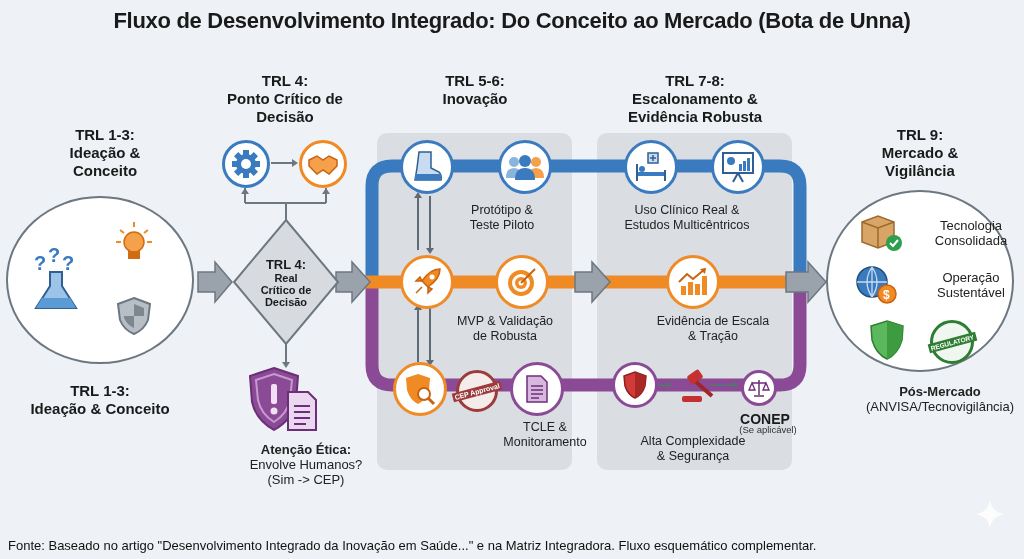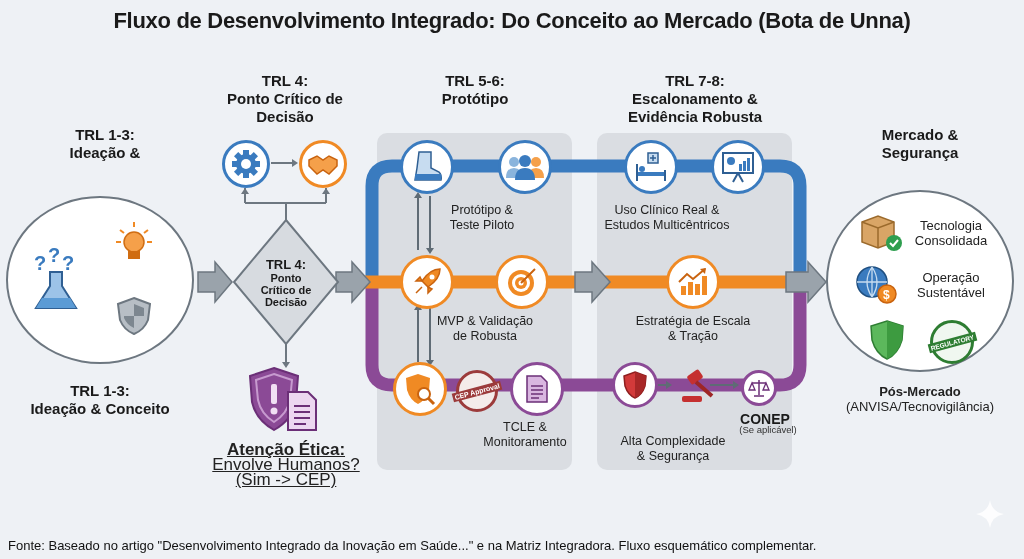--- a/index.html
+++ b/index.html
@@ -1,20 +1,20 @@
 <!DOCTYPE html>
 <html><head>
 <meta charset="utf-8">
 <style>
   html,body{margin:0;padding:0;}
   body{width:1024px;height:559px;background:#eef1f5;font-family:"Liberation Sans",sans-serif;position:relative;overflow:hidden;color:#1a1a1a;}
   .abs{position:absolute;}
   .title{left:0;top:8px;width:1024px;text-align:center;font-weight:bold;font-size:22px;letter-spacing:-0.3px;}
   .hdr{text-align:center;font-weight:bold;font-size:15px;line-height:18px;}
-  .lbl{text-align:center;font-size:12.5px;line-height:15px;color:#222;}
+  .lbl{text-align:center;font-size:12.5px;line-height:15px;color:#222;margin-left:20px;}
   .panel{background:#dadde2;border-radius:10px;}
   .circ{border-radius:50%;background:#fff;box-sizing:border-box;display:flex;align-items:center;justify-content:center;}
   .footer{left:8px;top:538px;font-size:13px;color:#111;}
   svg{overflow:visible;}
 </style>
 </head>
 <body>
 
 <div class="abs title">Fluxo de Desenvolvimento Integrado: Do Conceito ao Mercado (Bota de Unna)</div>
 
@@ -54,20 +54,21 @@
   <path d="M638 385 L668 385 M710 385 L735 385" stroke="#5f6b75" stroke-width="2"></path>
   <path d="M672 385 l-6 -4 l0 8 z M739 385 l-6 -4 l0 8 z" fill="#5f6b75"></path>
 
   <path d="M907 340 L925 340" stroke="#5f6b75" stroke-width="2"></path>
   <path d="M929 340 l-6 -4 l0 8 z" fill="#5f6b75"></path>
 </svg>
 
 <div class="abs hdr" style="left:35px;top:126px;width:140px;">
   <div>TRL 1-3:</div>
   <div>Ideação &amp;</div>
+  <div>Conceito</div>
 </div>
 <div class="abs circ" style="left:6px;top:196px;width:188px;height:168px;border:2px solid #6d7780;"></div>
 <svg class="abs" style="left:32px;top:248px;" width="50" height="64">
   <text x="2" y="22" font-size="20" font-weight="bold" fill="#3a7bbf" font-family="Liberation Sans, sans-serif">?</text>
   <text x="16" y="14" font-size="20" font-weight="bold" fill="#3a7bbf" font-family="Liberation Sans, sans-serif">?</text>
   <text x="30" y="22" font-size="20" font-weight="bold" fill="#3a7bbf" font-family="Liberation Sans, sans-serif">?</text>
   <path d="M18 24 L30 24 L30 38 L44 60 L4 60 L18 38 Z" fill="#9cc3e8" stroke="#2f5f93" stroke-width="2"></path>
   <path d="M10 50 L38 50 L44 60 L4 60 Z" fill="#5b9bd5"></path>
 </svg>
 <svg class="abs" style="left:114px;top:220px;" width="40" height="44">
@@ -107,46 +108,46 @@
     <circle cx="16" cy="16" r="5" fill="#fff"></circle>
   </svg>
 </div>
 <div class="abs circ" style="left:299px;top:140px;width:48px;height:48px;border:3px solid #f08a24;">
   <svg width="32" height="24" viewBox="0 0 32 24">
     <path d="M2 8 L10 4 L16 8 L22 4 L30 8 L30 14 L22 22 L16 18 L10 22 L2 14 Z" fill="#f5a04a" stroke="#c9630f" stroke-width="1.5"></path>
   </svg>
 </div>
 <div class="abs" style="left:246px;top:258px;width:80px;text-align:center;font-size:11px;line-height:12px;font-weight:bold;">
   <div style="font-size:13px;line-height:14px;">TRL 4:</div>
-  <div>Ponto</div>
+  <div>Real</div>
   <div>Crítico de</div>
   <div>Decisão</div>
 </div>
 <svg class="abs" style="left:246px;top:366px;" width="76" height="70">
   <path d="M28 2 L52 10 L50 36 Q46 54 28 64 Q10 54 6 36 L4 10 Z" fill="#8b4a96" stroke="#6b2f77" stroke-width="2"></path>
   <path d="M28 8 L46 14 L44 34 Q41 48 28 56 Q15 48 12 34 L10 14 Z" fill="none" stroke="#c79acf" stroke-width="2"></path>
   <rect x="25" y="18" width="6" height="20" rx="2" fill="#f1dff4"></rect>
     <circle cx="28" cy="45" r="3.5" fill="#f1dff4"></circle>
   <path d="M42 26 L62 26 L70 34 L70 64 L42 64 Z" fill="#ecd7f0" stroke="#6b2f77" stroke-width="2"></path>
   <g stroke="#6b2f77" stroke-width="2">
       <line x1="48" y1="40" x2="64" y2="40"></line>
       <line x1="48" y1="46" x2="64" y2="46"></line>
       <line x1="48" y1="52" x2="64" y2="52"></line>
       <line x1="48" y1="58" x2="60" y2="58"></line>
     </g>
 </svg>
-<div class="abs lbl" style="left:206px;top:442px;width:160px;font-size:17px;line-height:15px;text-decoration:underline;">
+<div class="abs lbl" style="left:206px;top:442px;width:160px;font-size:13px;line-height:15px;">
   <div style="font-weight:bold;">Atenção Ética:</div>
   <div>Envolve Humanos?</div>
   <div>(Sim -&gt; CEP)</div>
 </div>
 
 <div class="abs hdr" style="left:405px;top:72px;width:140px;">
   <div>TRL 5-6:</div>
-  <div>Protótipo</div>
+  <div>Inovação</div>
 </div>
 <div class="abs circ" style="left:400px;top:140px;width:54px;height:54px;border:3px solid #3a7bbf;">
   <svg width="32" height="34" viewBox="0 0 32 34">
     <path d="M8 2 L20 2 L20 18 L28 22 Q31 25 30 30 L4 30 L6 18 Z" fill="#c7dcf0" stroke="#2f5f93" stroke-width="1.5"></path>
     <path d="M4 24 L30 24 Q31 27 30 30 L4 30 Z" fill="#3a7bbf"></path>
   </svg>
 </div>
 <div class="abs circ" style="left:498px;top:140px;width:54px;height:54px;border:3px solid #3a7bbf;">
   <svg width="40" height="26" viewBox="0 0 40 26">
     <circle cx="9" cy="8" r="5" fill="#8ab4dc"></circle>
@@ -239,21 +240,21 @@
   <svg width="32" height="28" viewBox="0 0 32 28">
     <rect x="4" y="18" width="5" height="9" fill="#f08a24"></rect>
       <rect x="11" y="14" width="5" height="13" fill="#f08a24"></rect>
       <rect x="18" y="16" width="5" height="11" fill="#f08a24"></rect>
       <rect x="25" y="8" width="5" height="19" fill="#f08a24"></rect>
     <path d="M2 14 L10 6 L16 11 L28 1" stroke="#c9630f" stroke-width="2" fill="none"></path>
       <path d="M29 0 L23 1 L28 6 Z" fill="#c9630f"></path>
   </svg>
 </div>
 <div class="abs lbl" style="left:618px;top:314px;width:150px;">
-  <div>Estratégia de Escala</div>
+  <div>Evidência de Escala</div>
   <div>&amp; Tração</div>
 </div>
 <div class="abs circ" style="left:612px;top:362px;width:46px;height:46px;border:3px solid #8b4a96;">
   <svg width="24" height="28" viewBox="0 0 24 28">
     <path d="M12 1 L23 5 L22 15 Q19 24 12 27 Q5 24 2 15 L1 5 Z" fill="#d23a3a" stroke="#8e1f1f" stroke-width="1.5"></path>
     <path d="M12 1 L12 27 Q19 24 22 15 L23 5 Z" fill="#a82727"></path>
   </svg>
 </div>
 <svg class="abs" style="left:680px;top:368px;" width="38" height="36">
   <rect x="8" y="4" width="14" height="10" rx="2" fill="#c53030" transform="rotate(-35 15 9)"></rect>
@@ -267,22 +268,23 @@
   </svg>
 </div>
 <div class="abs" style="left:730px;top:411px;width:70px;text-align:center;font-size:14px;font-weight:bold;">CONEP</div>
 <div class="abs" style="left:728px;top:424px;width:80px;text-align:center;font-size:9.5px;color:#333;">(Se aplicável)</div>
 <div class="abs lbl" style="left:608px;top:434px;width:130px;">
   <div>Alta Complexidade</div>
   <div>&amp; Segurança</div>
 </div>
 
 <div class="abs hdr" style="left:850px;top:126px;width:140px;">
+  <div>TRL 9:</div>
   <div>Mercado &amp;</div>
-  <div>Segurança</div>
+  <div>Vigilância</div>
 </div>
 <div class="abs circ" style="left:826px;top:190px;width:188px;height:182px;border:2px solid #6d7780;"></div>
 <svg class="abs" style="left:858px;top:212px;" width="46" height="40">
   <path d="M4 10 L20 4 L36 10 L36 30 L20 36 L4 30 Z" fill="#d9a566" stroke="#9b6a2c" stroke-width="1.5"></path>
   <path d="M4 10 L20 16 L36 10 M20 16 L20 36" stroke="#9b6a2c" stroke-width="1.5" fill="none"></path>
   <circle cx="36" cy="31" r="8" fill="#2e9e4f"></circle>
     <path d="M32 31 L35 34 L40 28" stroke="#fff" stroke-width="2" fill="none"></path>
 </svg>
 <div class="abs lbl" style="left:906px;top:218px;width:90px;font-size:13px;">
   <div>Tecnologia</div>

